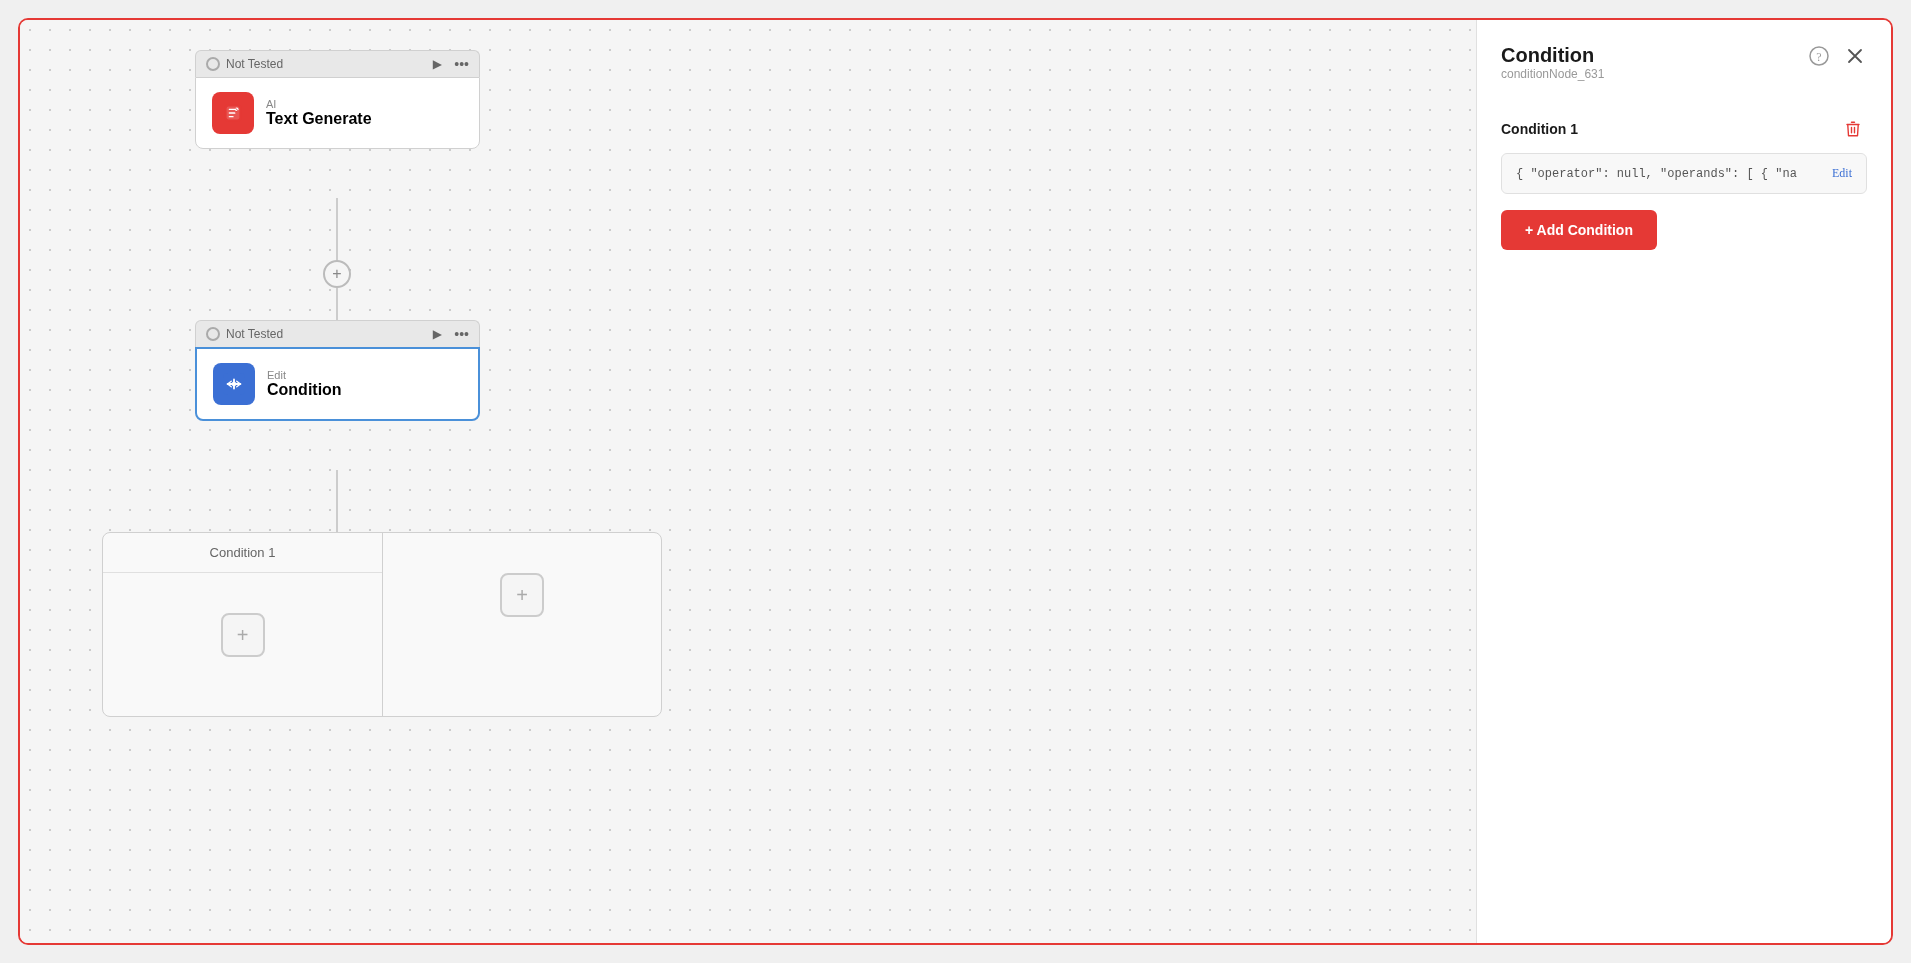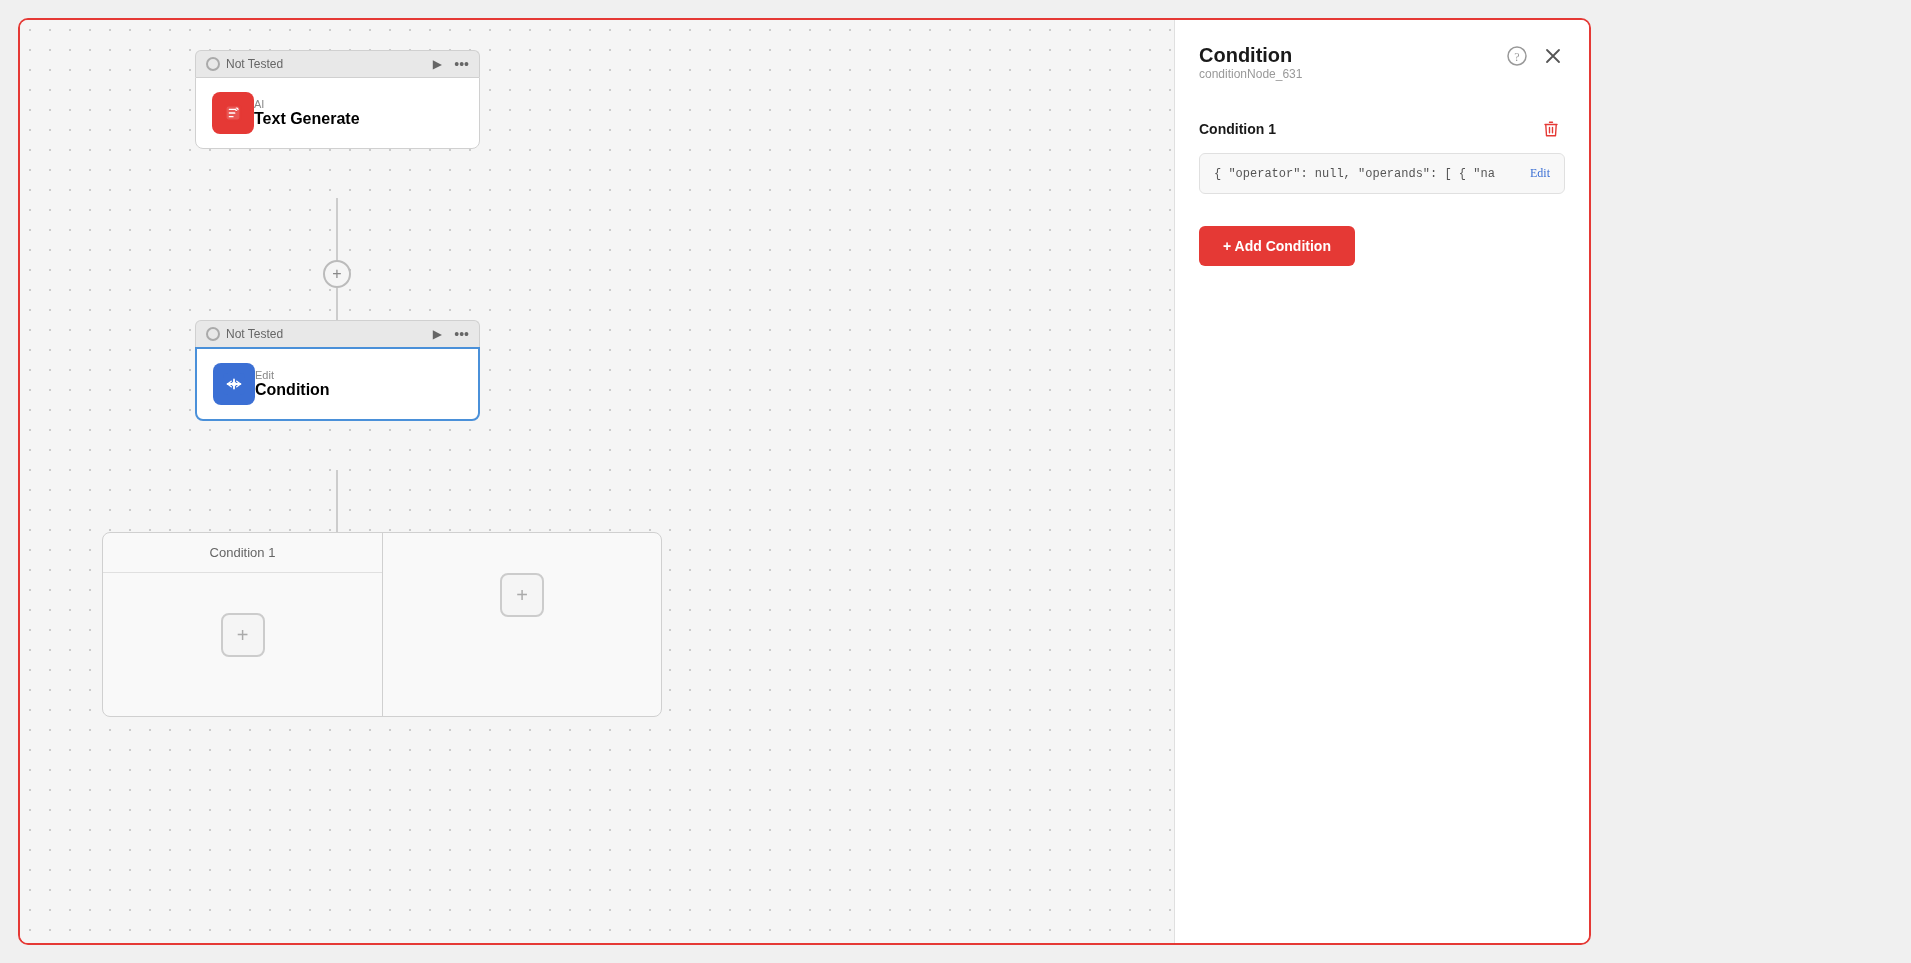--- a/index.html
+++ b/index.html
@@ -4,21 +4,21 @@
   <style>
     * { box-sizing: border-box; margin: 0; padding: 0; }
     body {
       background: #f0f0f0;
       font-family: -apple-system, BlinkMacSystemFont, 'Segoe UI', sans-serif;
       width: 1911px;
       height: 963px;
       overflow: hidden;
     }
     .outer-container {
-      width: 1573px;
+      width: 1875px;
       height: 927px;
       margin: 18px;
       border: 2px solid #e53935;
       border-radius: 10px;
       background: #f5f5f5;
       display: flex;
       overflow: hidden;
       position: relative;
     }
     
@@ -81,20 +81,21 @@
       cursor: pointer;
     }
     .node-body {
       background: #ffffff;
       border: 1px solid #d0d0d0;
       border-radius: 0 0 8px 8px;
       width: 285px;
       padding: 14px 16px;
       display: flex;
       align-items: center;
+      gap: 12px;
     }
     .node-body.selected {
       border-color: #4a90d9;
       border-width: 2px;
     }
     .node-icon {
       width: 42px;
       height: 42px;
       border-radius: 8px;
       display: flex;
@@ -269,21 +270,20 @@
       border: none;
       border-radius: 6px;
       padding: 12px 24px;
       font-size: 14px;
       font-weight: 600;
       cursor: pointer;
       display: flex;
       align-items: center;
       gap: 8px;
       width: fit-content;
-      margin-top: 16px;
     }
     
     .icon-svg {
       width: 22px;
       height: 22px;
     }
   </style>
 </head>
 <body>
 

